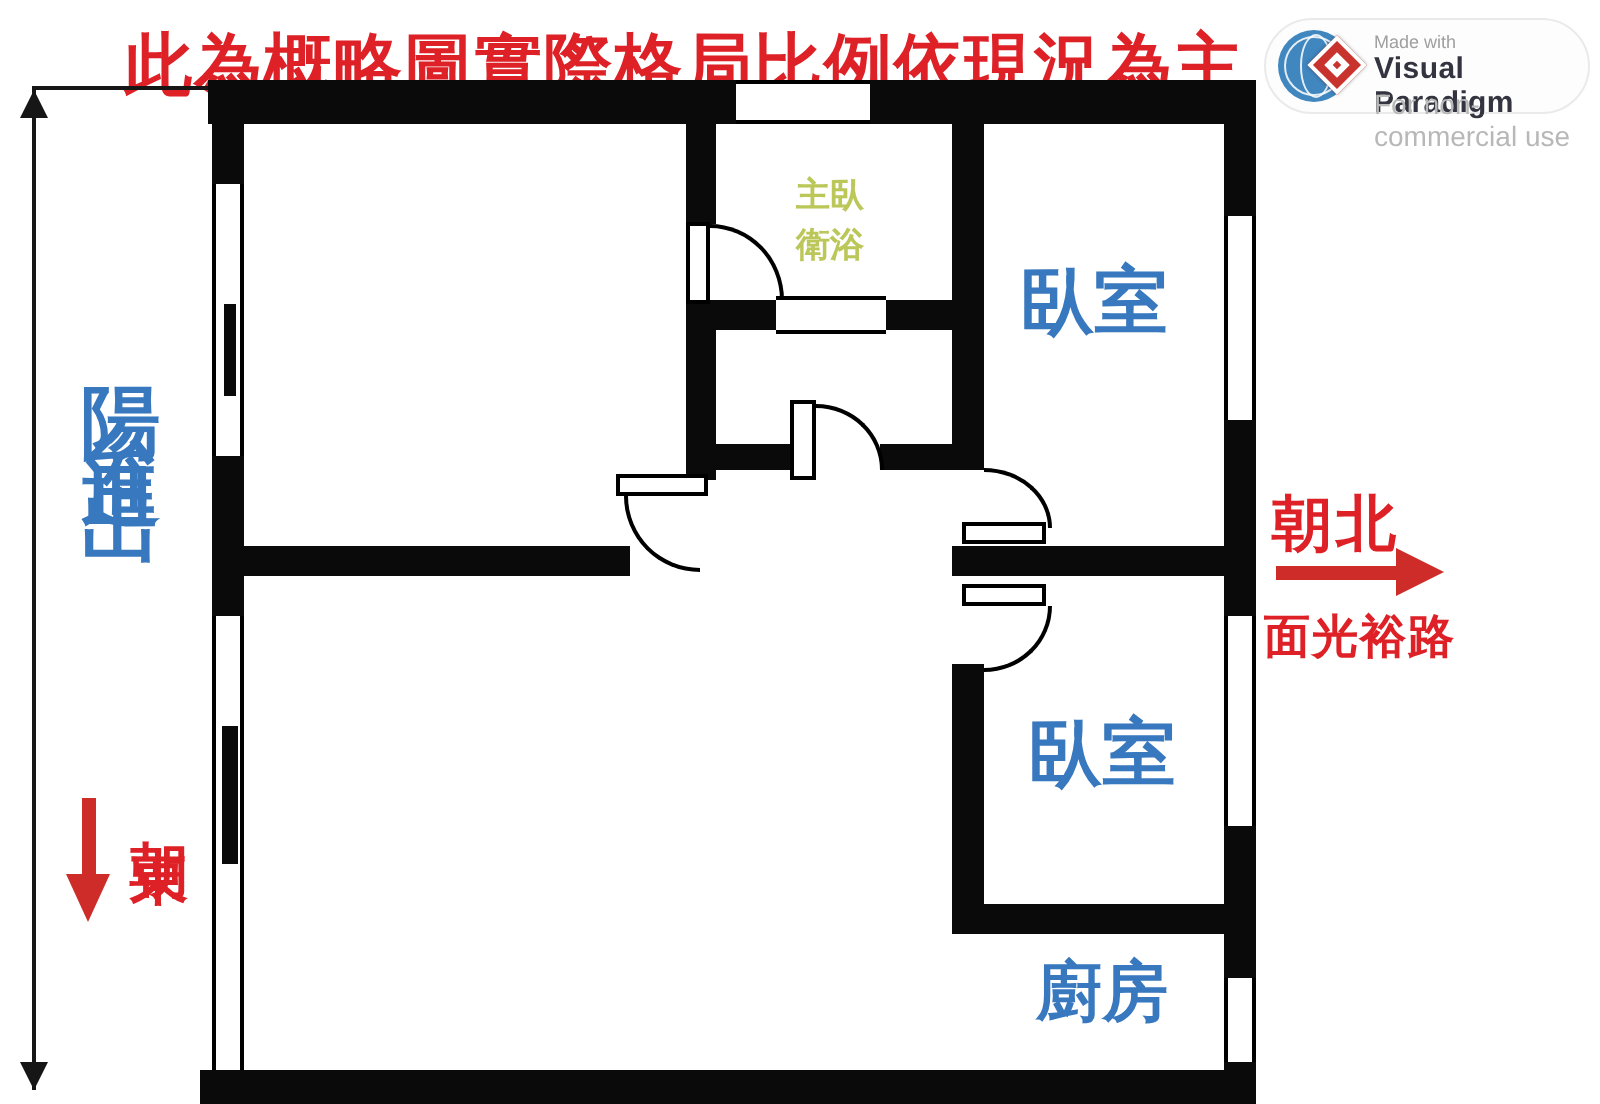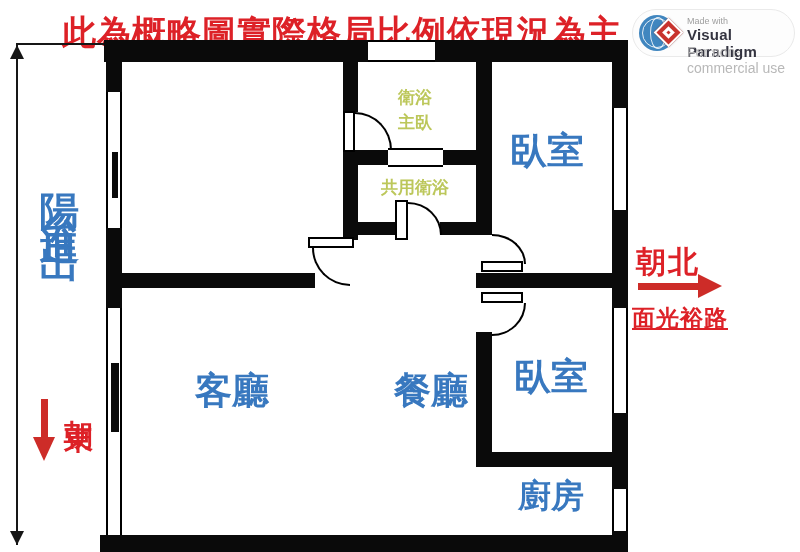--- a/index.html
+++ b/index.html
@@ -101,32 +101,29 @@
   <div class="leaf" style="left:395px;top:200px;width:13px;height:40px;"></div>
   <div class="arc arc-bl" style="left:312px;top:248px;width:38px;height:38px;"></div>
   <div class="leaf" style="left:308px;top:237px;width:46px;height:11px;"></div>
   <div class="arc arc-tr" style="left:492px;top:234px;width:34px;height:30px;"></div>
   <div class="leaf" style="left:481px;top:261px;width:42px;height:11px;"></div>
   <div class="arc arc-br" style="left:492px;top:303px;width:34px;height:33px;"></div>
   <div class="leaf" style="left:481px;top:292px;width:42px;height:11px;"></div>
 
   <div class="rlabel vtxt" style="left:38px;top:162px;font-size:40px;letter-spacing:16px;">陽台進出</div>
   <div class="blabel" style="left:375px;top:86px;width:80px;font-size:17px;">
+    <div style="position:static;">主臥</div>
     <div style="position:static;">衛浴</div>
-    <div style="position:static;">主臥</div>
   </div>
-  <div class="blabel" style="left:355px;top:176px;width:120px;font-size:17px;">共用衛浴</div>
   <div class="rlabel" style="left:487px;top:131px;width:120px;font-size:37px;">臥室</div>
-  <div class="rlabel" style="left:152px;top:371px;width:160px;font-size:37px;">客廳</div>
-  <div class="rlabel" style="left:351px;top:371px;width:160px;font-size:37px;">餐廳</div>
   <div class="rlabel" style="left:491px;top:357px;width:120px;font-size:37px;">臥室</div>
   <div class="rlabel" style="left:491px;top:478px;width:120px;font-size:33px;">廚房</div>
 
   <div class="redtxt vtxt" style="left:59px;top:396px;font-size:29px;letter-spacing:4px;">朝東</div>
   <div class="red-shaft" style="left:41px;top:399px;width:7px;height:40px;"></div>
   <div class="red-head-down" style="left:33px;top:437px;"></div>
 
   <div class="redtxt" style="left:636px;top:242px;font-size:30px;letter-spacing:2px;text-align:right;">朝北</div>
   <div class="red-shaft" style="left:638px;top:283px;width:62px;height:7px;"></div>
   <div class="red-head-right" style="left:698px;top:274px;"></div>
-  <div class="redtxt" style="left:632px;top:303px;font-size:23px;letter-spacing:1px;text-decoration:underline;">面光裕路</div>
+  <div class="redtxt" style="left:632px;top:303px;font-size:23px;letter-spacing:1px;">面光裕路</div>
 
 </div>
 
 </body></html>

